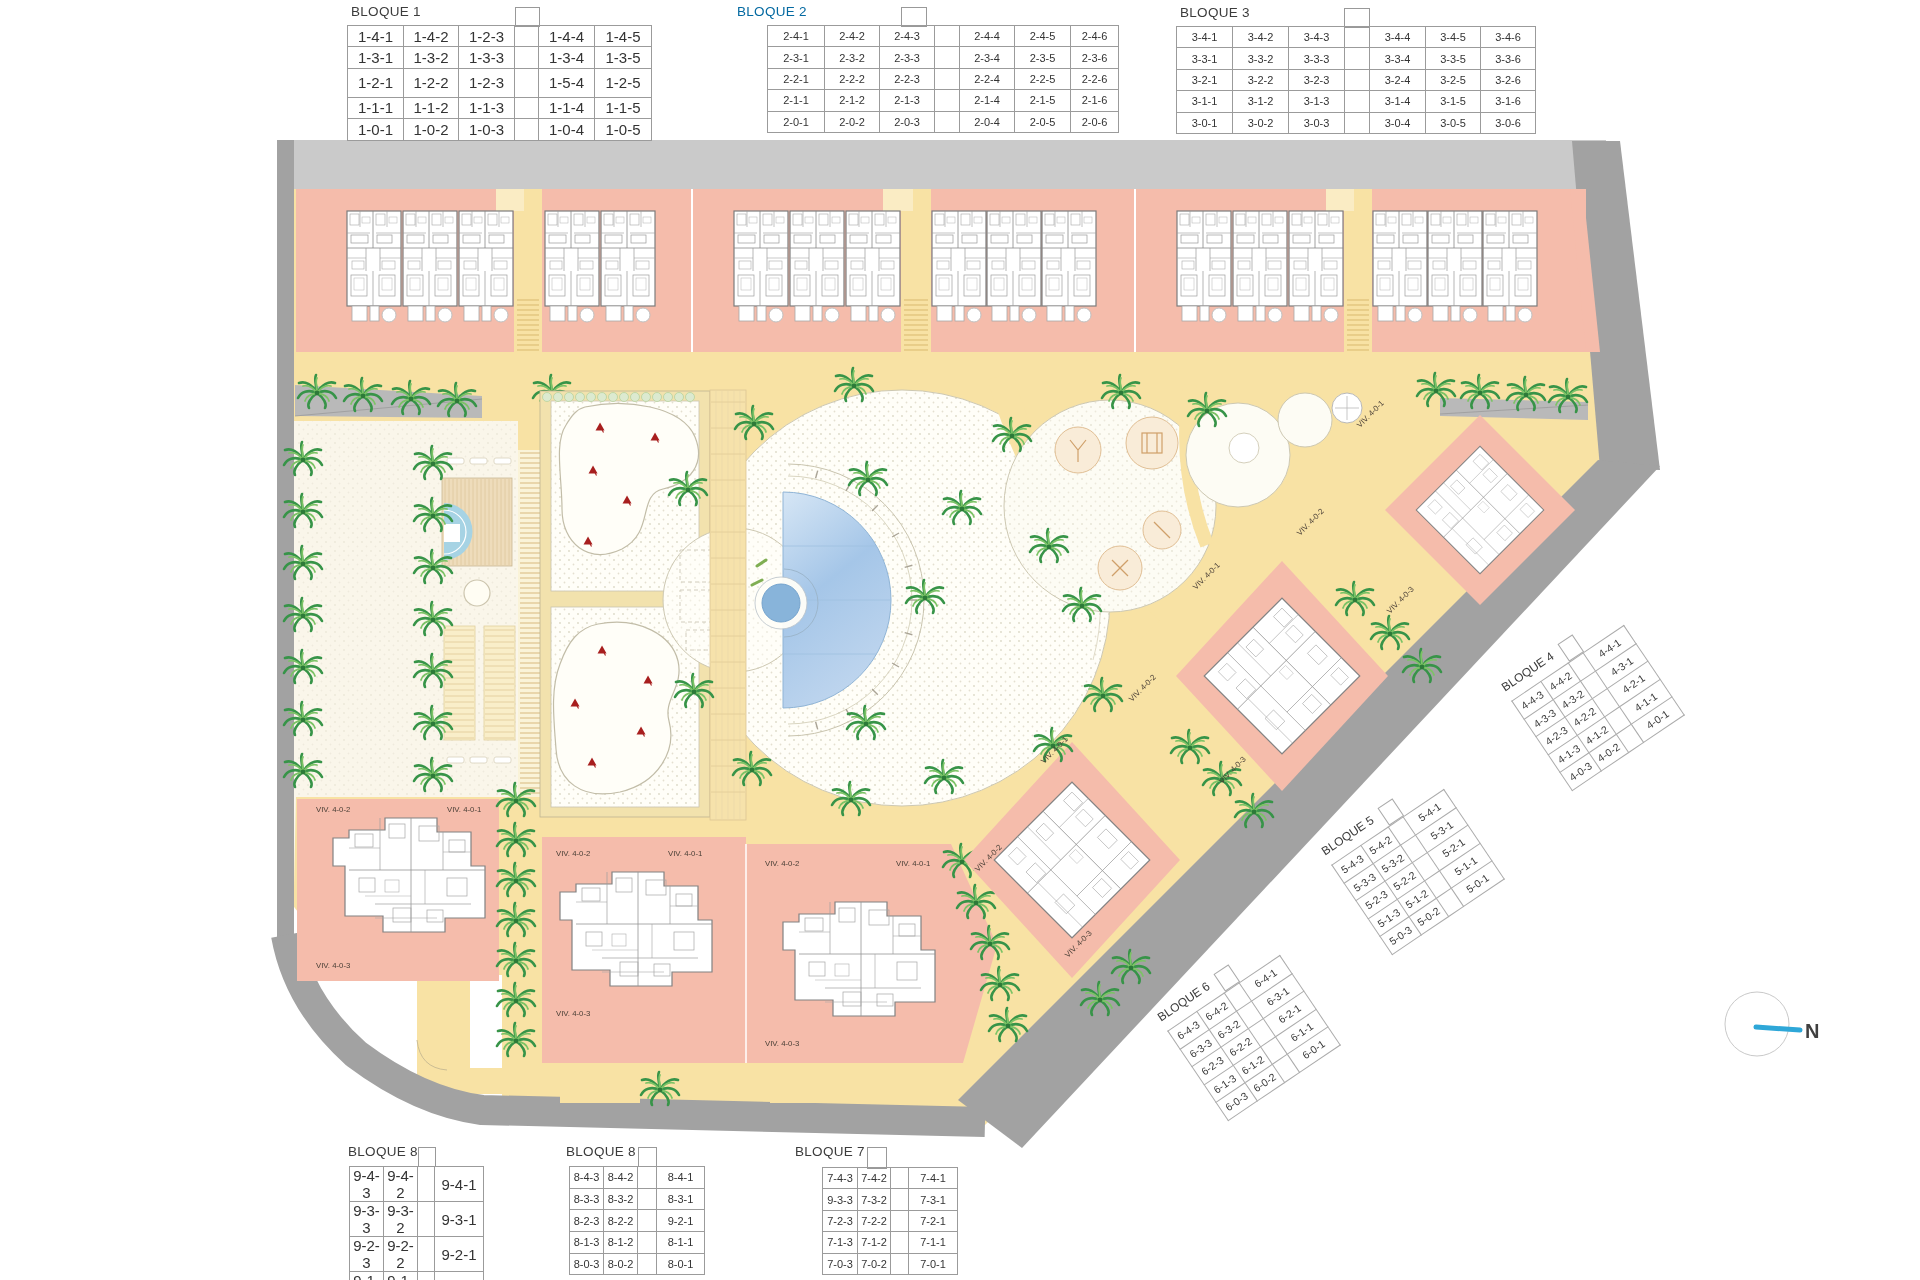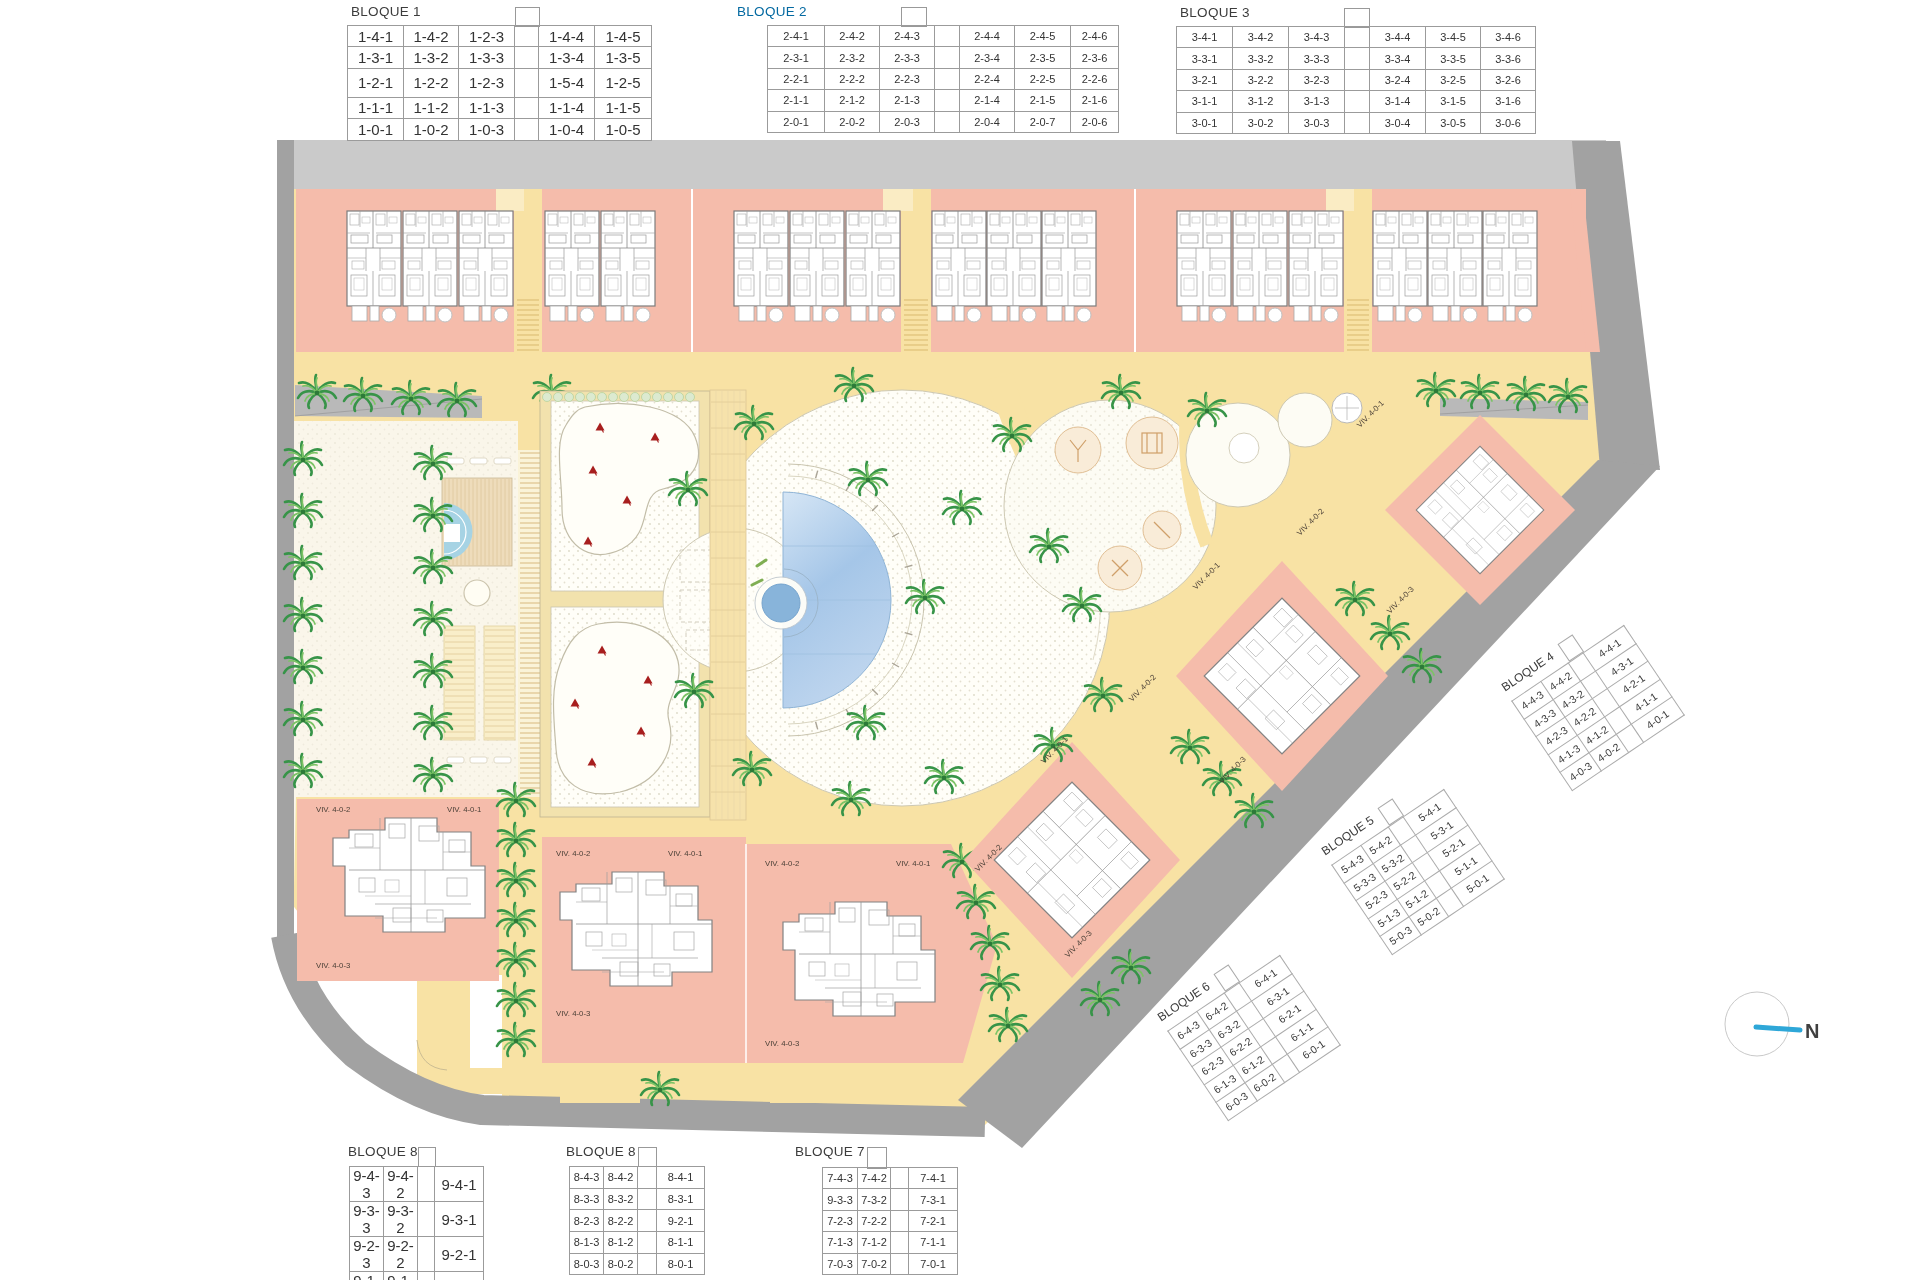--- a/index.html
+++ b/index.html
@@ -756,21 +756,21 @@
             <td>2-1-4</td>
             <td>2-1-5</td>
             <td>2-1-6</td>
           </tr>
           <tr style="height:21.4px">
             <td>2-0-1</td>
             <td>2-0-2</td>
             <td>2-0-3</td>
             <td></td>
             <td>2-0-4</td>
-            <td>2-0-7</td>
+            <td>2-0-5</td>
             <td>2-0-6</td>
           </tr>
         </tbody>
       </table>
     </div>
     <div style="position:absolute;left:1180px;top:5px;font-size:13.5px;color:#3c3c3c;letter-spacing:0.3px;white-space:nowrap">BLOQUE 3</div>
     <div style="position:absolute;left:1344px;top:8px;width:24px;height:18px;border:1px solid #999;background:#fff"></div>
     <div style="position:absolute;left:1176px;top:26px">
       <table style="border-collapse:collapse;table-layout:fixed;width:359px;font-size:11px;color:#333">
         <colgroup>

